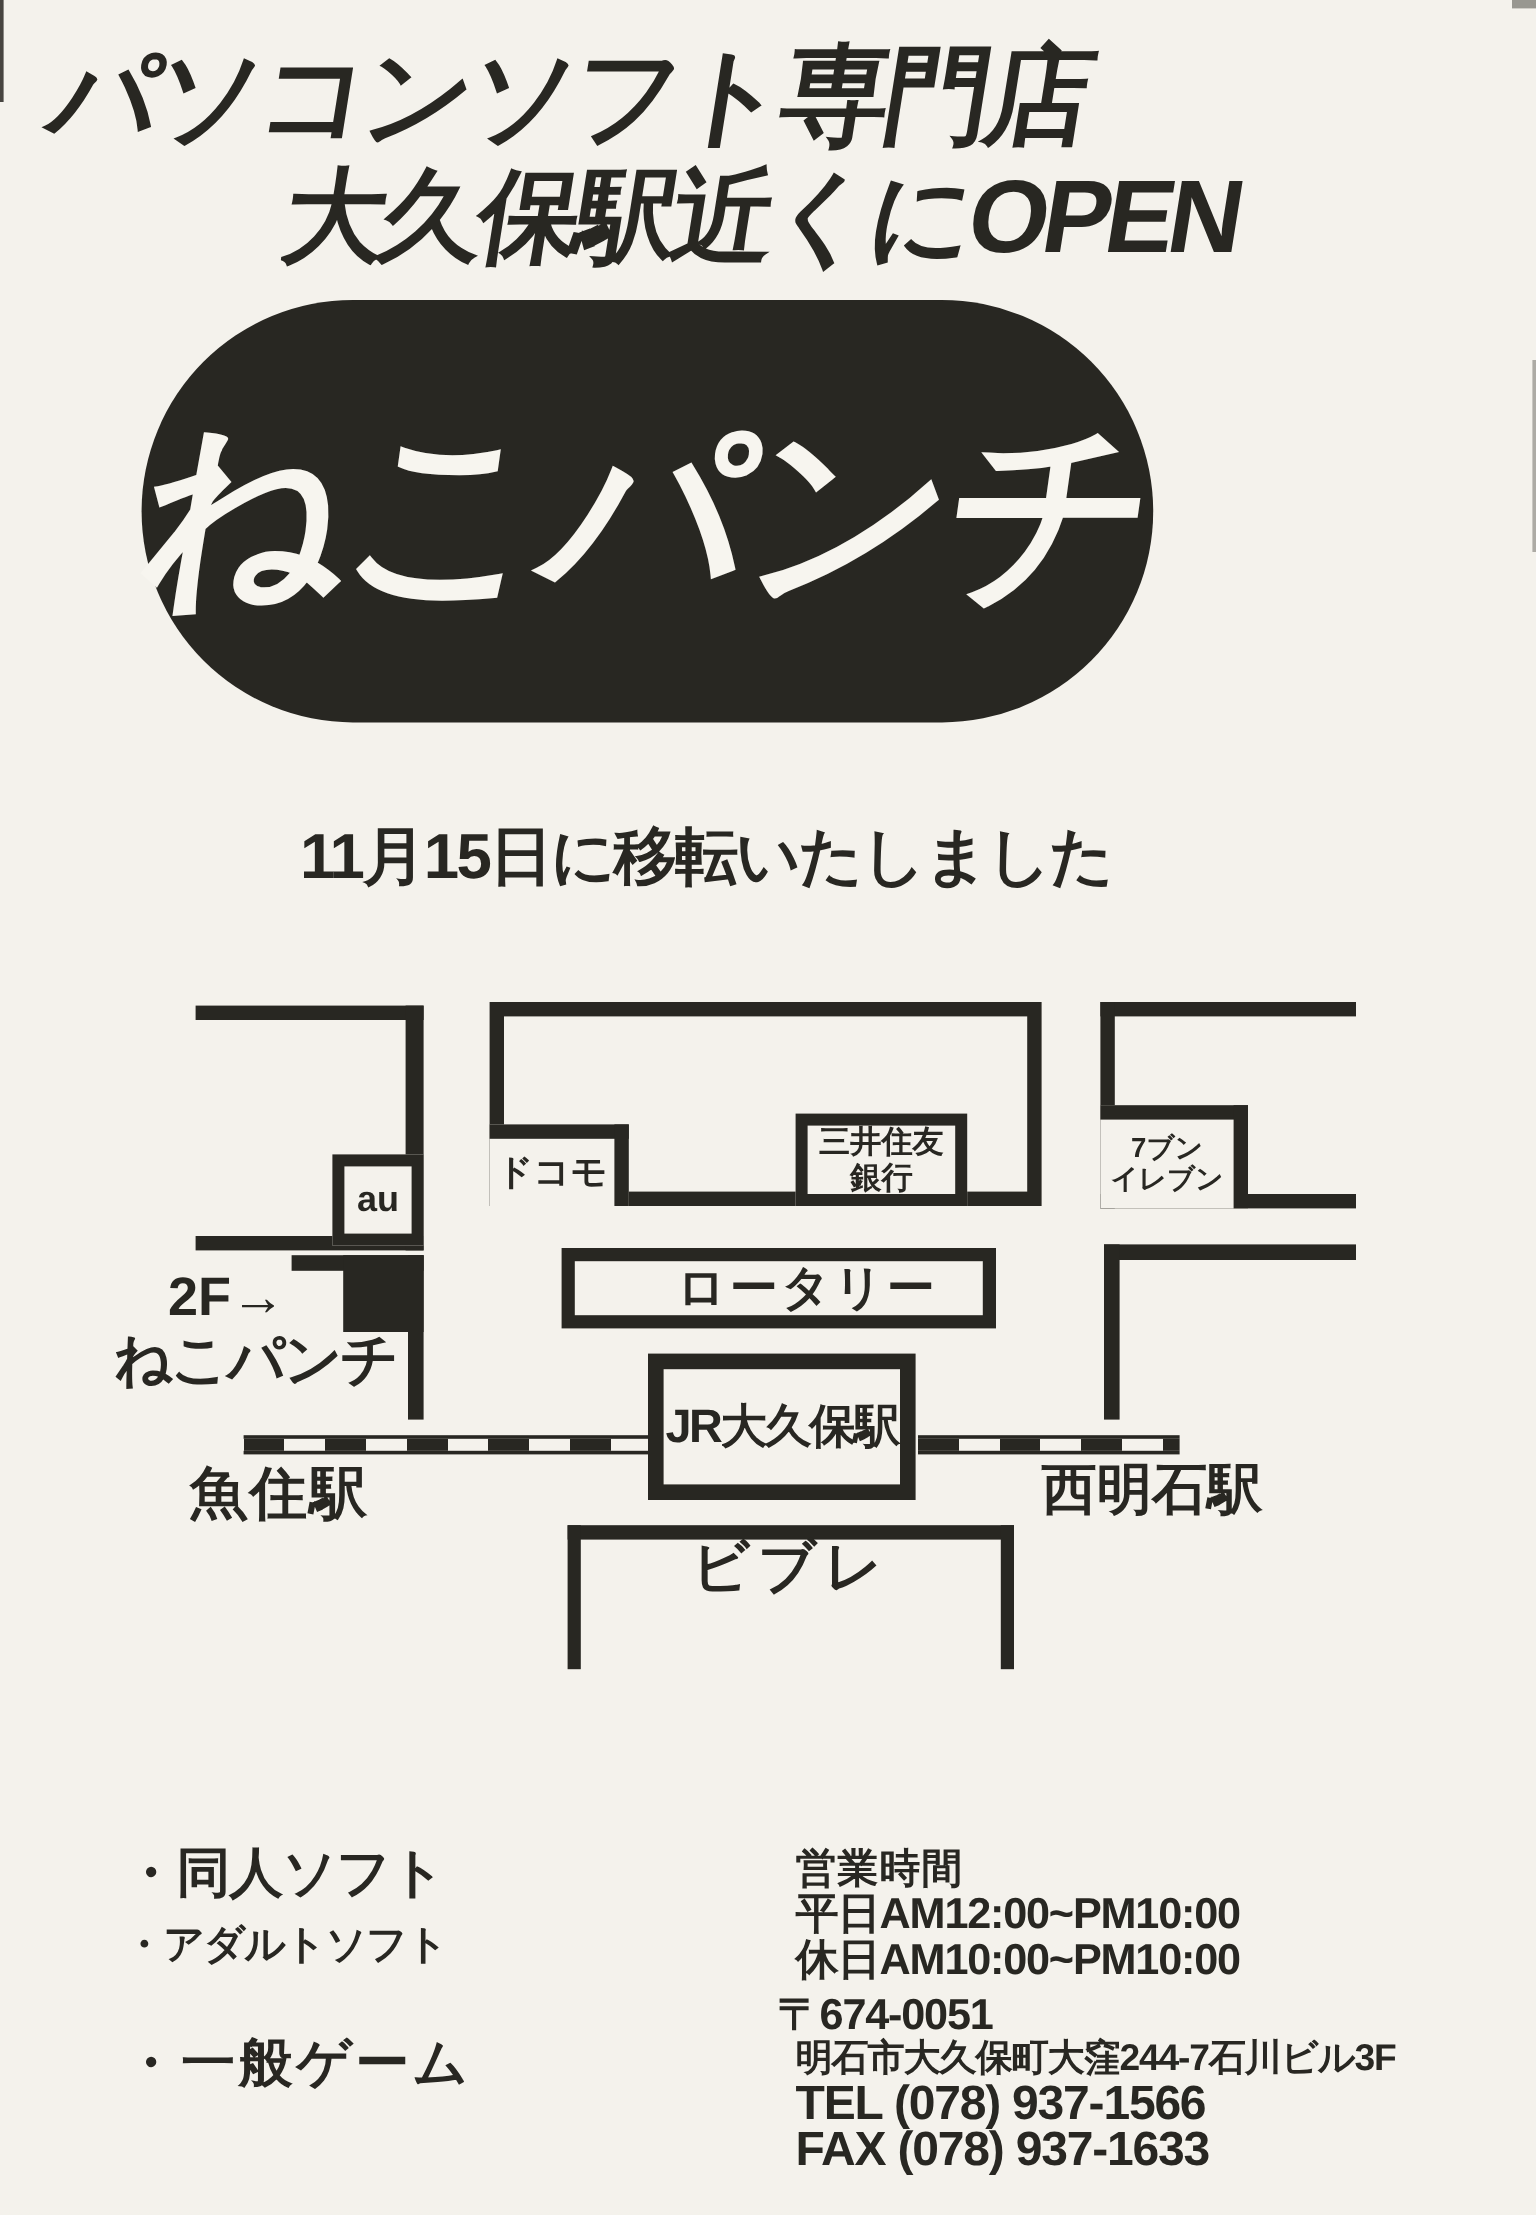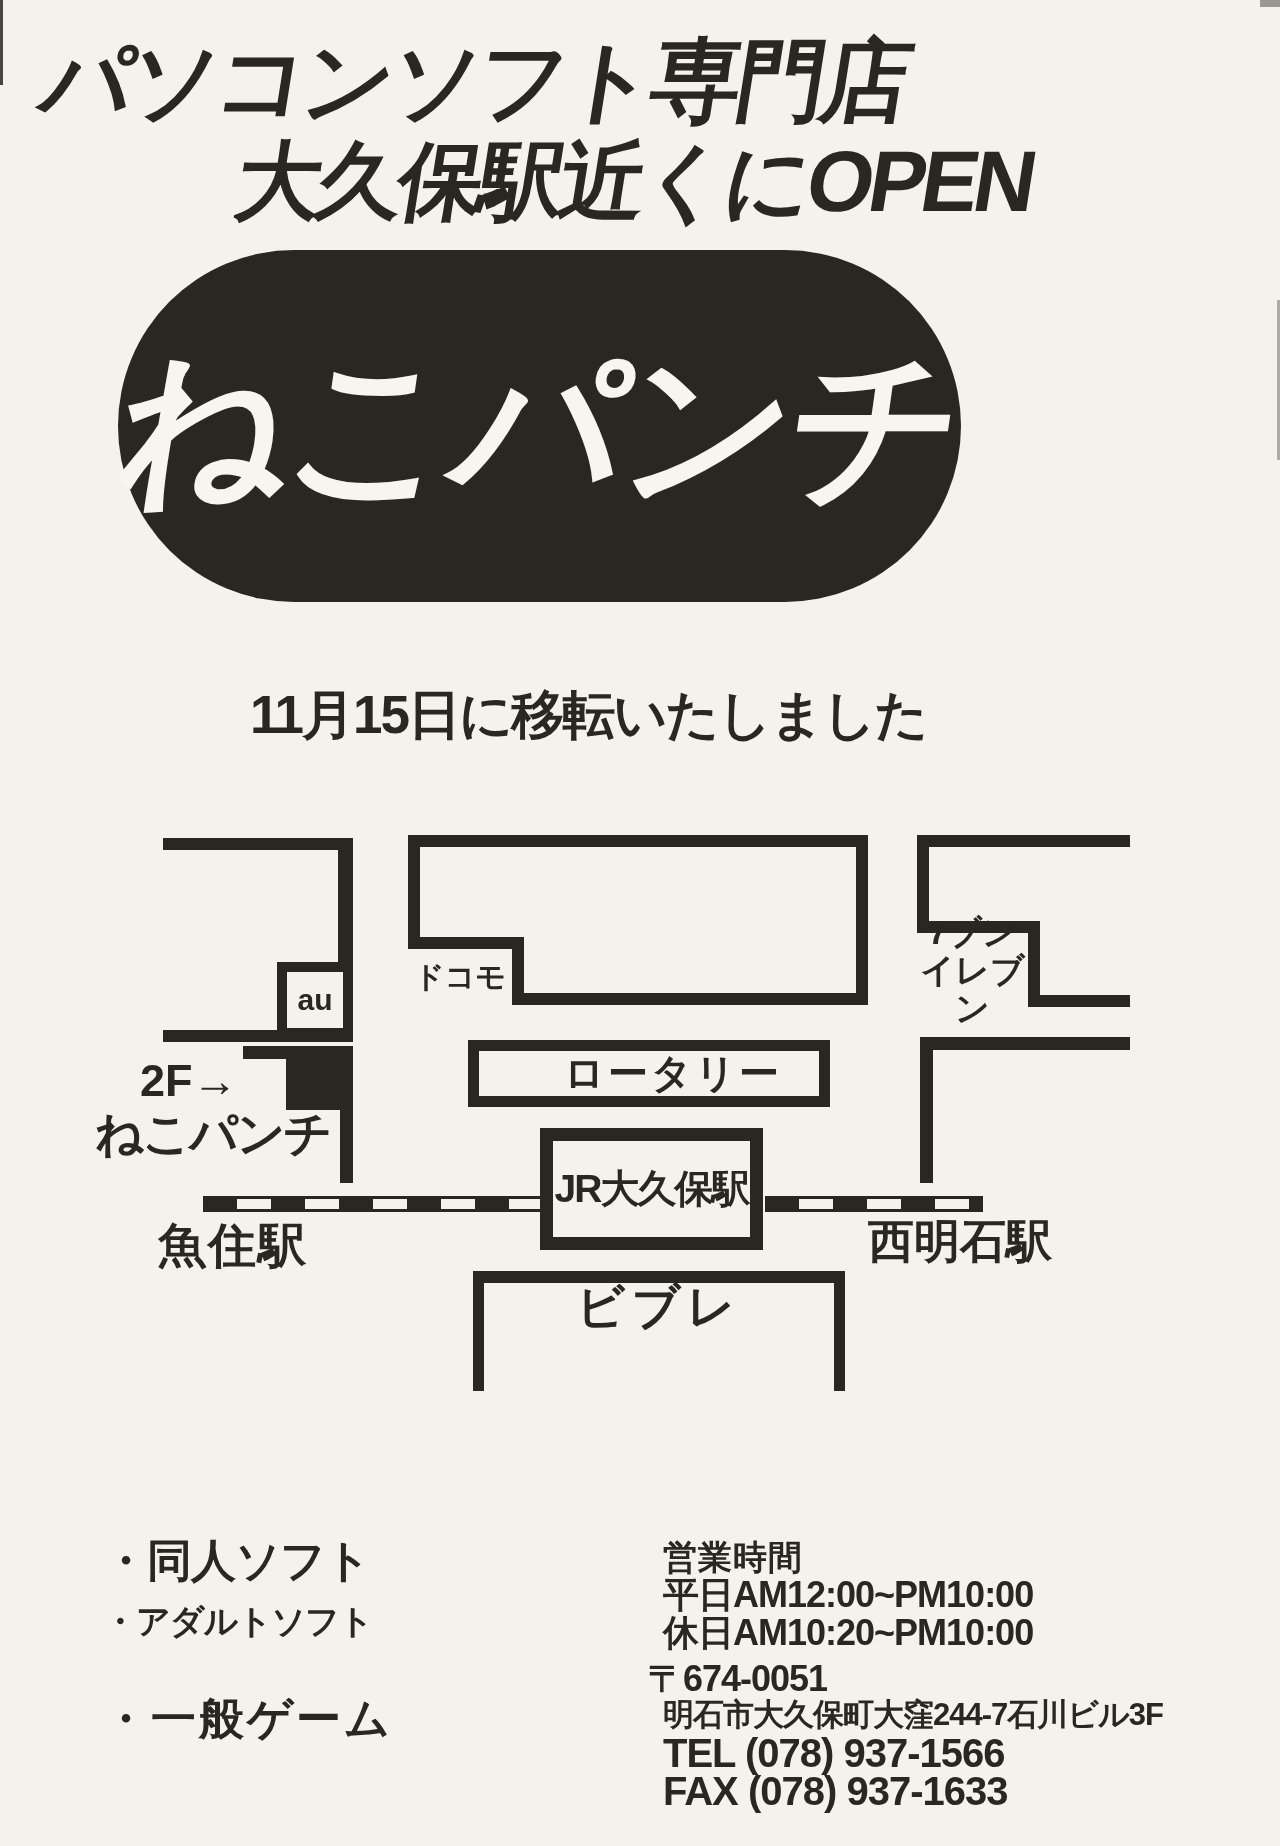--- a/index.html
+++ b/index.html
@@ -83,23 +83,27 @@
 
     <div class="box" style="left:163px;top:838px;width:190px;height:204px;border-top-width:12px;border-right-width:15px;border-bottom-width:12px;"></div>
     <div class="box lbl-box" style="left:277px;top:962px;width:76px;height:76px;border-width:10px;font-size:30px;">
       <span>au</span>
     </div>
 
     <div class="box" style="left:408px;top:835px;width:460px;height:170px;border-width:12px;"></div>
     <div class="box lbl-box" style="left:408px;top:937px;width:116px;height:68px;border-top-width:12px;border-right-width:12px;font-size:30px;">
       <span>ドコモ</span>
     </div>
+    <div class="box lbl-box" style="left:663px;top:928px;width:143px;height:77px;border-width:10px;font-size:26px;line-height:1.12;">
+      <span><span>三井住友</span><br>
+      <span>銀行</span></span>
+    </div>
 
     <div class="box" style="left:917px;top:835px;width:213px;height:172px;border-top-width:12px;border-left-width:12px;border-bottom-width:12px;"></div>
-    <div class="box lbl-box" style="left:917px;top:921px;width:123px;height:86px;border-top-width:12px;border-right-width:12px;font-size:34px;line-height:1.12;">
+    <div class="box lbl-box" style="left:917px;top:921px;width:123px;height:86px;border-top-width:12px;border-right-width:12px;font-size:23px;line-height:1.12;">
       <span><span>7ブン</span><br>
       <span>イレブン</span></span>
     </div>
 
     <div class="abs ink" style="left:243px;top:1046px;width:110px;height:13px;"></div>
     <div class="abs ink" style="left:286px;top:1046px;width:67px;height:64px;"></div>
     <div class="abs ink" style="left:340px;top:1046px;width:13px;height:137px;"></div>
     <div class="t" style="left:100px;top:1058px;font-size:45px;margin-left:40px;">2F→</div>
     <div class="t" style="left:95px;top:1110px;font-size:48px;letter-spacing:-2px;">ねこパンチ</div>
 
@@ -128,20 +132,20 @@
 
   <div>
     <div class="t" style="left:103px;top:1538px;font-size:45px;letter-spacing:-1px;">・同人ソフト</div>
     <div class="t" style="left:103px;top:1604px;font-size:34px;letter-spacing:-1px;">・アダルトソフト</div>
     <div class="t" style="left:103px;top:1696px;font-size:45px;letter-spacing:3px;">・一般ゲーム</div>
   </div>
 
   <div>
     <div class="t" style="left:663px;top:1540px;font-size:34px;letter-spacing:1px;">営業時間</div>
     <div class="t" style="left:663px;top:1577px;font-size:36px;letter-spacing:-1px;">平日AM12:00~PM10:00</div>
-    <div class="t" style="left:663px;top:1615px;font-size:36px;letter-spacing:-1px;">休日AM10:20~PM10:00</div>
+    <div class="t" style="left:663px;top:1615px;font-size:36px;letter-spacing:-1px;">休日AM10:00~PM10:00</div>
     <div class="t" style="left:648px;top:1661px;font-size:36px;letter-spacing:-1px;">〒674-0051</div>
     <div class="t" style="left:663px;top:1699px;font-size:31px;letter-spacing:-1px;">明石市大久保町大窪244-7石川ビル3F</div>
     <div class="t" style="left:663px;top:1733px;font-size:40px;letter-spacing:-1px;">TEL (078) 937-1566</div>
     <div class="t" style="left:663px;top:1771px;font-size:40px;letter-spacing:-1px;">FAX (078) 937-1633</div>
   </div>
 
 </div>
 
 </body></html>

